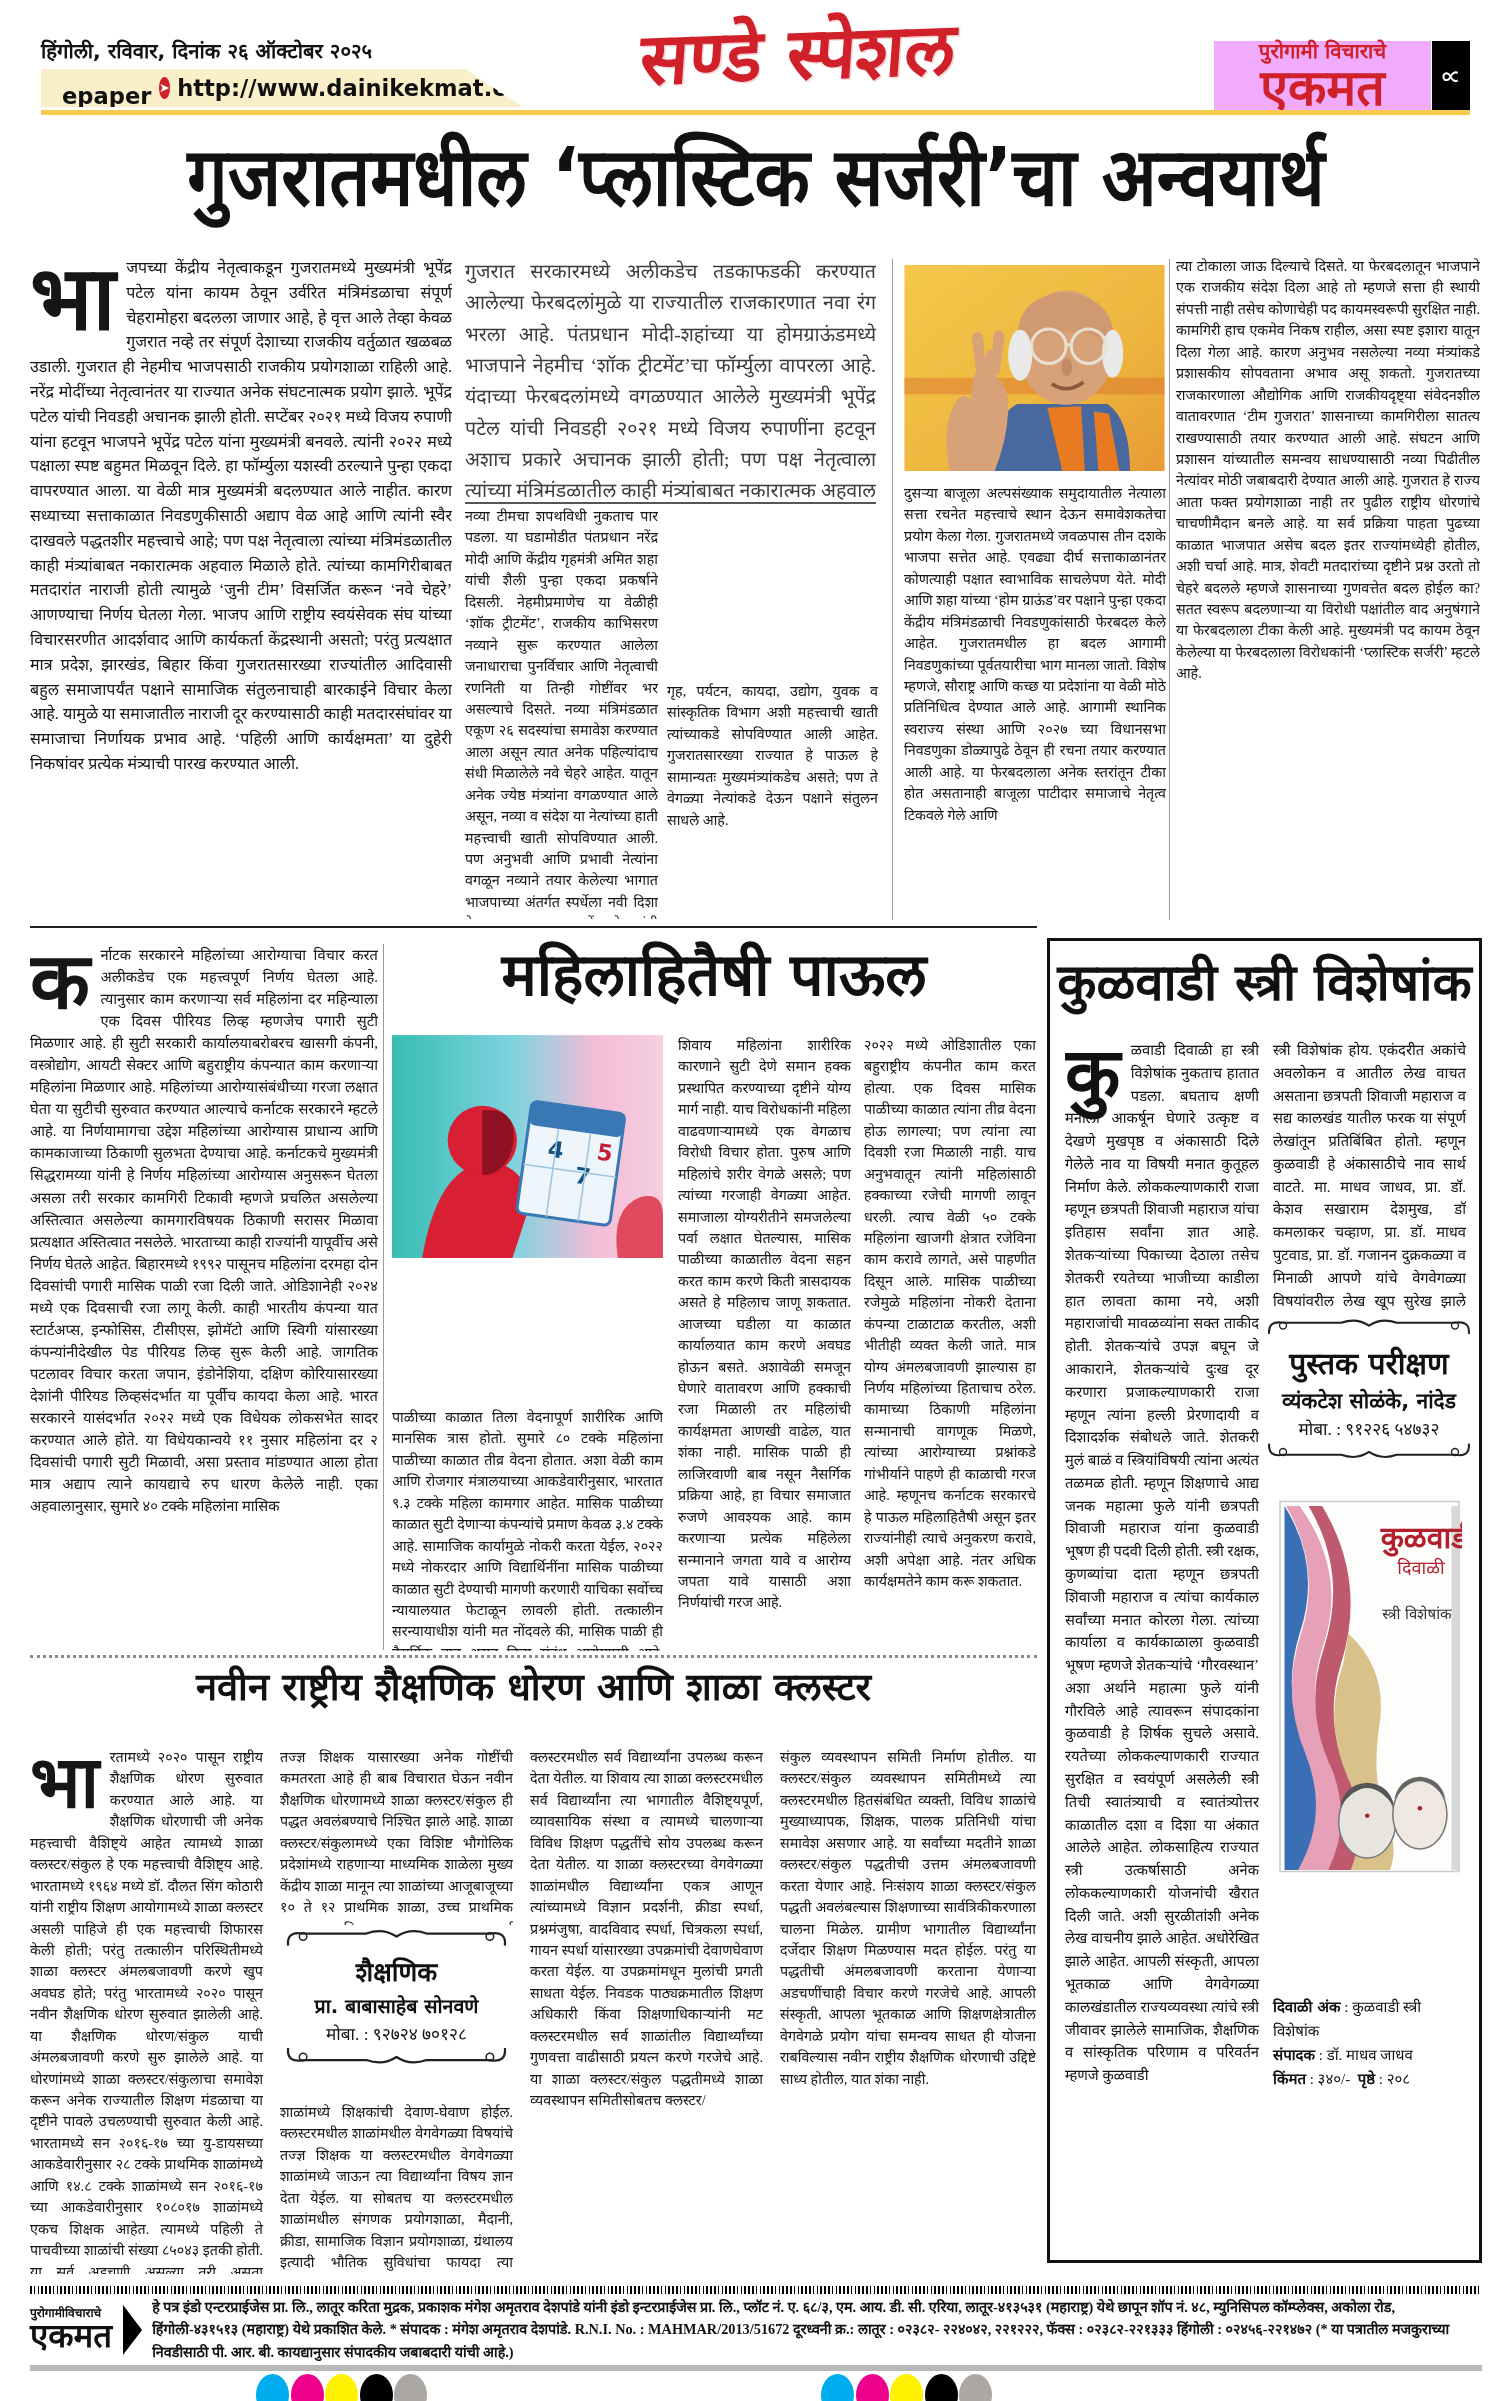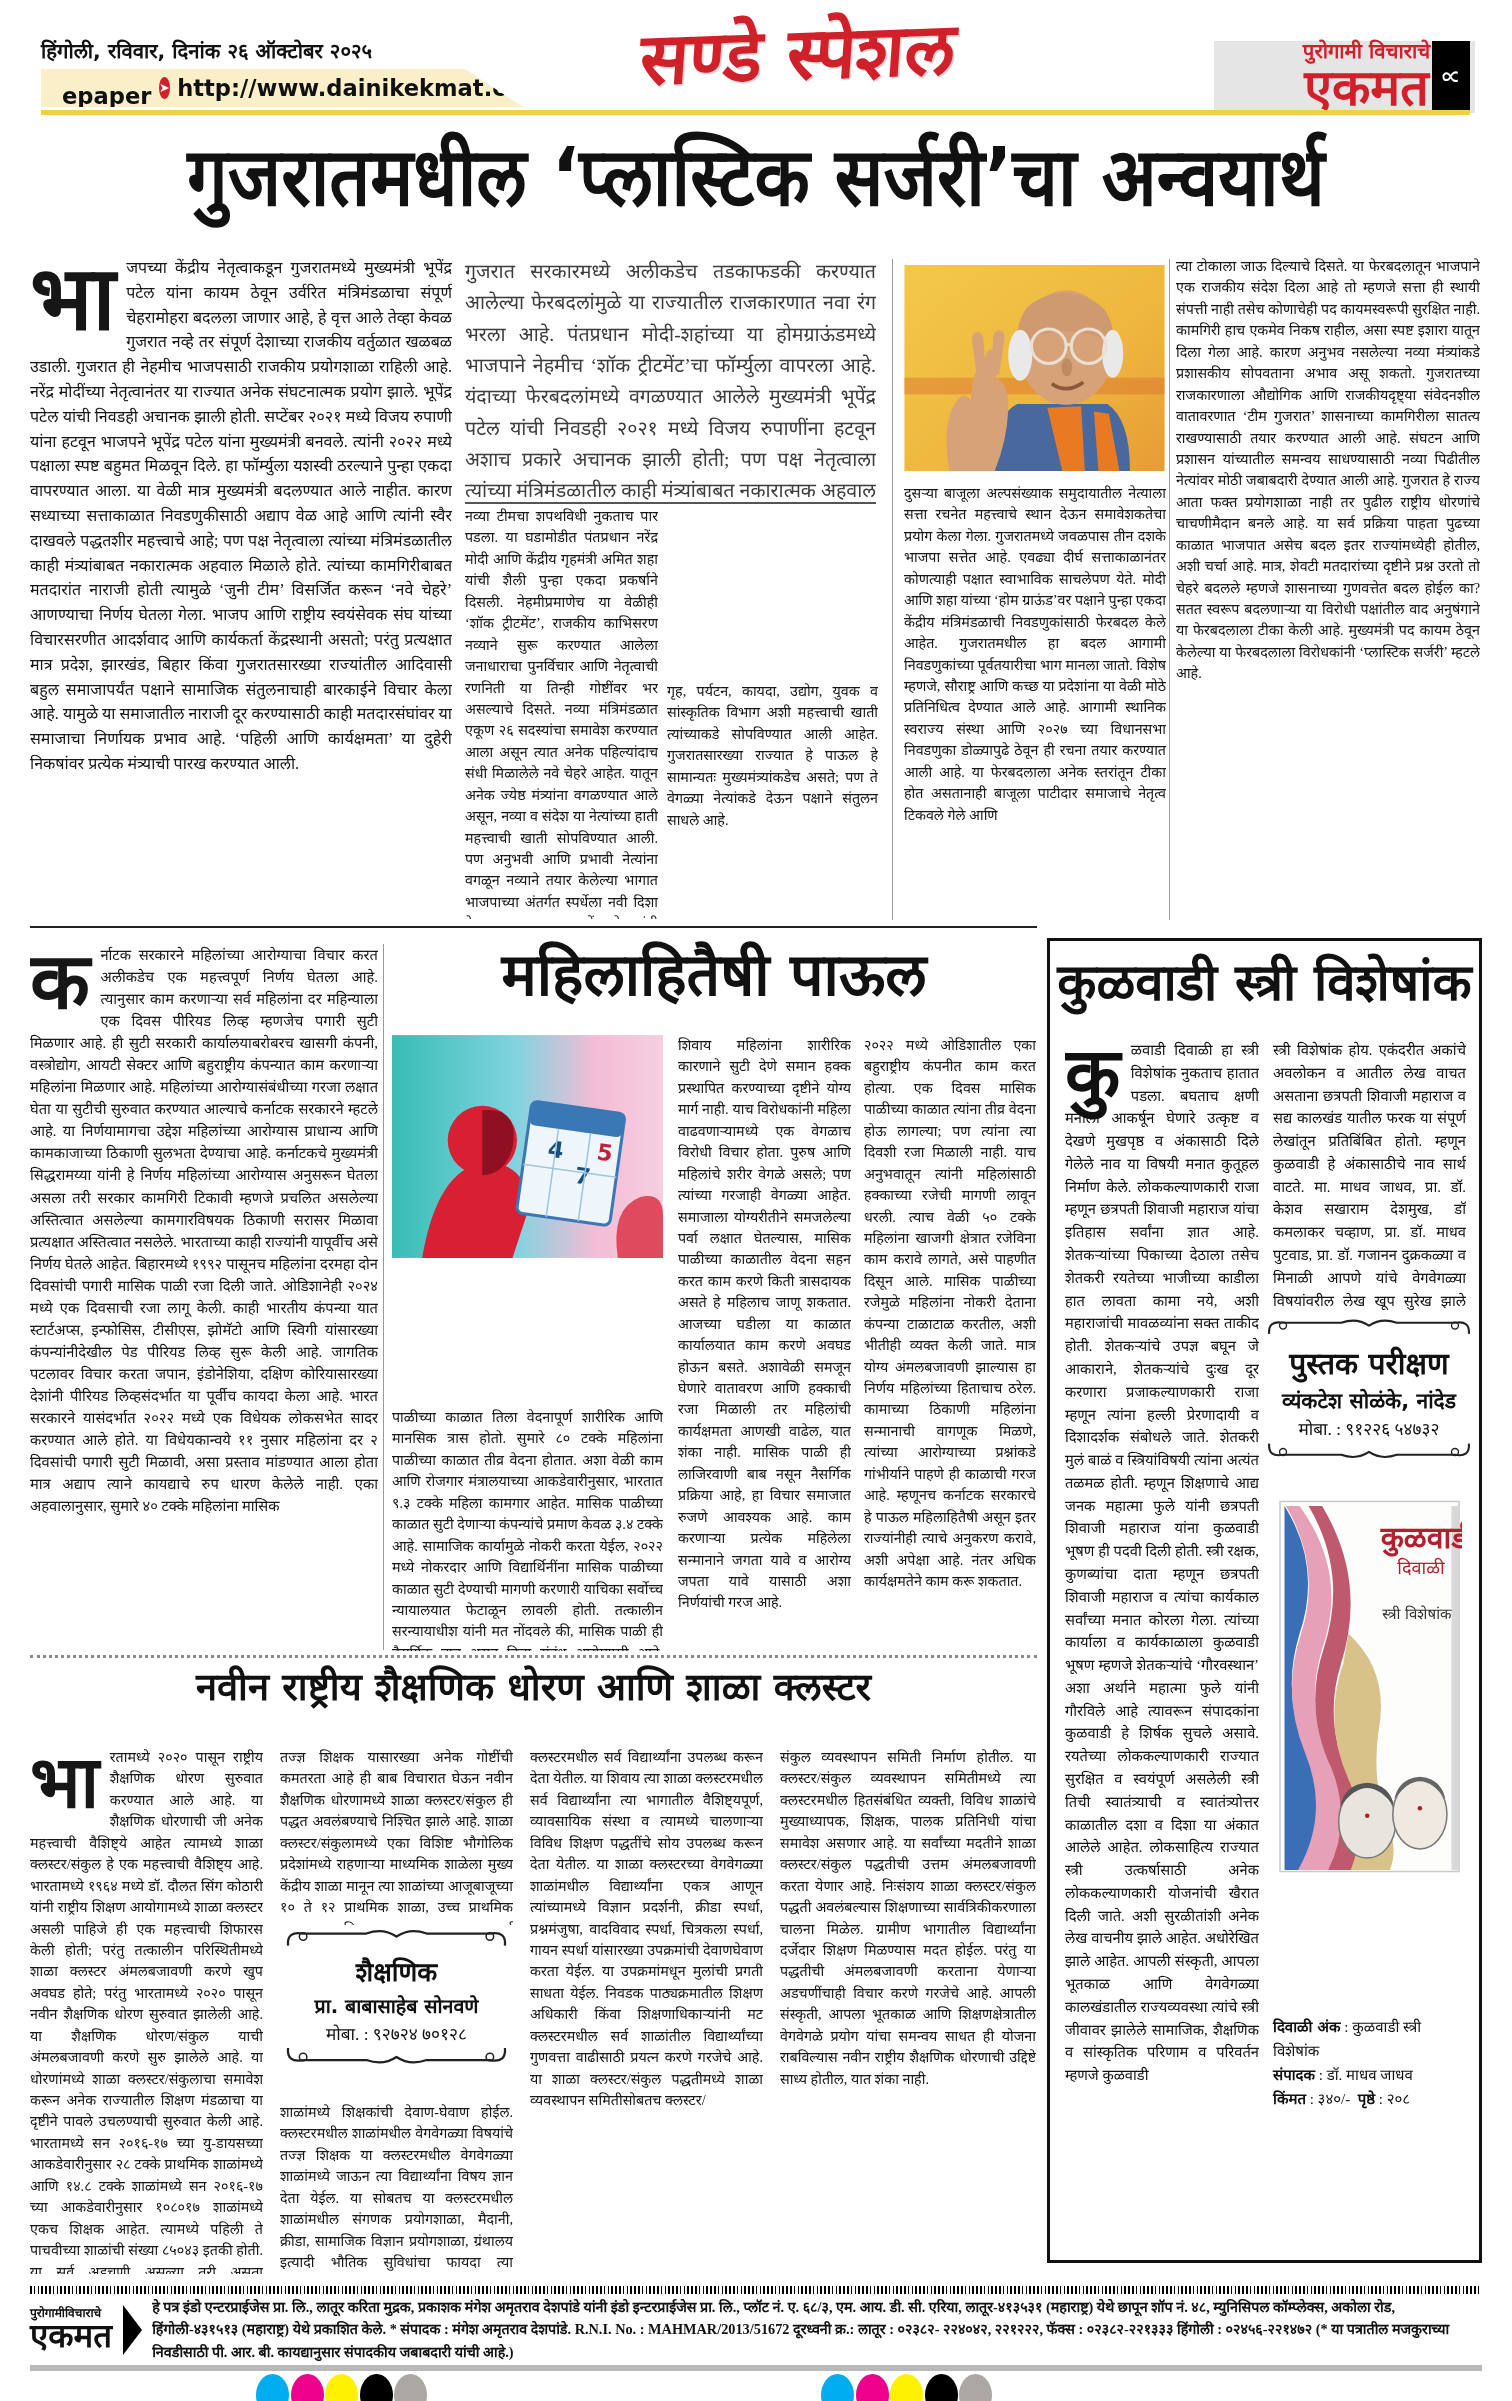--- a/index.html
+++ b/index.html
@@ -11,22 +11,22 @@
   .epaper-bar{left:41px;top:69px;width:482px;height:38px;background:#FBEFC9;
               clip-path:polygon(0 0,88% 0,100% 100%,0 100%);
               display:flex;align-items:center;gap:7.5px;padding-left:21px;box-sizing:border-box;}
   .epaper-label{font-size:22.6px;font-weight:bold;font-family:"DejaVu Sans",sans-serif;margin-top:16px;}
   .epaper-icon{width:22.6px;height:22.6px;border-radius:50%;background:#D0202A;display:inline-flex;
                align-items:center;justify-content:center;color:#fff;font-size:12.8px;font-weight:bold;}
   .epaper-url{font-size:22.6px;font-weight:bold;font-family:"DejaVu Sans",sans-serif;text-decoration:none;color:#111;}
   .banner{left:557px;top:1.5px;width:482px;text-align:center;color:#D0202A;
           font-family:"DejaVu Sans",sans-serif;font-weight:bold;font-size:72px;
           transform:skewX(-6deg) rotate(-2deg);text-shadow:1.5px 1.5px 0 #f6d2d2;}
-  .masthead-box{left:1214px;top:41px;width:217px;height:72px;background:#e5e5e5;text-align:center;
-                display:flex;flex-direction:column;justify-content:center;padding-left:44px;}
+  .masthead-box{left:1214px;top:41px;width:217px;height:72px;background:#f0abfc;text-align:center;
+                display:flex;flex-direction:column;justify-content:center;}
   .masthead-tagline{color:#D0202A;font-size:20.3px;font-weight:bold;font-family:"DejaVu Sans",sans-serif;line-height:1.05;}
   .masthead-name{color:#D0202A;font-size:50px;font-weight:900;font-family:"DejaVu Sans",sans-serif;line-height:1.0;}
   .pagenum-box{left:1432px;top:41px;width:38px;height:72px;background:#000;color:#fff;
                display:flex;align-items:center;justify-content:center;font-size:25.6px;
                writing-mode:vertical-rl;font-family:"DejaVu Sans",sans-serif;}
   .gold-rule{left:41px;top:110px;width:1429px;height:5.3px;background:#F6CB4E;}
   
   .headline1{left:45px;top:127px;width:1422px;text-align:center;font-size:72px;font-weight:900;
              font-family:"DejaVu Sans",sans-serif;transform:scaleY(1.12);transform-origin:top;line-height:1.25;}
   .headline2{left:390px;top:943px;width:648px;text-align:center;font-size:59px;font-weight:900;
@@ -246,21 +246,21 @@
         <ellipse cx="120" cy="430" rx="38" ry="48" fill="#e8e4de" stroke="#777" stroke-width="2"></ellipse>
         <path d="M84 410 Q120 360 156 410 Q150 380 120 378 Q90 380 84 410Z" fill="#555"></path>
         <ellipse cx="190" cy="420" rx="36" ry="46" fill="#efe9e2" stroke="#777" stroke-width="2"></ellipse>
         <path d="M156 400 Q190 352 224 400 Q218 372 190 370 Q162 372 156 400Z" fill="#666"></path>
         <circle cx="190" cy="412" r="3" fill="#a22"></circle>
         <circle cx="120" cy="422" r="3" fill="#a22"></circle>
       </g>
     </svg>
 
 
-    <div class="kdetails" style="left:223px;top:1054px;width:193px;margin-top:20px;">
+    <div class="kdetails" style="left:223px;top:1054px;width:193px;">
       <div><span class="lbl">दिवाळी अंक</span> : <span>कुळवाडी स्त्री विशेषांक</span></div>
       <div><span class="lbl">संपादक</span> : <span>डॉ. माधव जाधव</span></div>
       <div><span class="lbl">किंमत</span> : <span>३४०/-</span> &nbsp;<span class="lbl">पृष्ठे</span> : <span>२०८</span></div>
     </div>
   </div>
 
   <div class="abs barcode"></div>
 
   <div class="abs footer-row">
     <div class="flogo">

